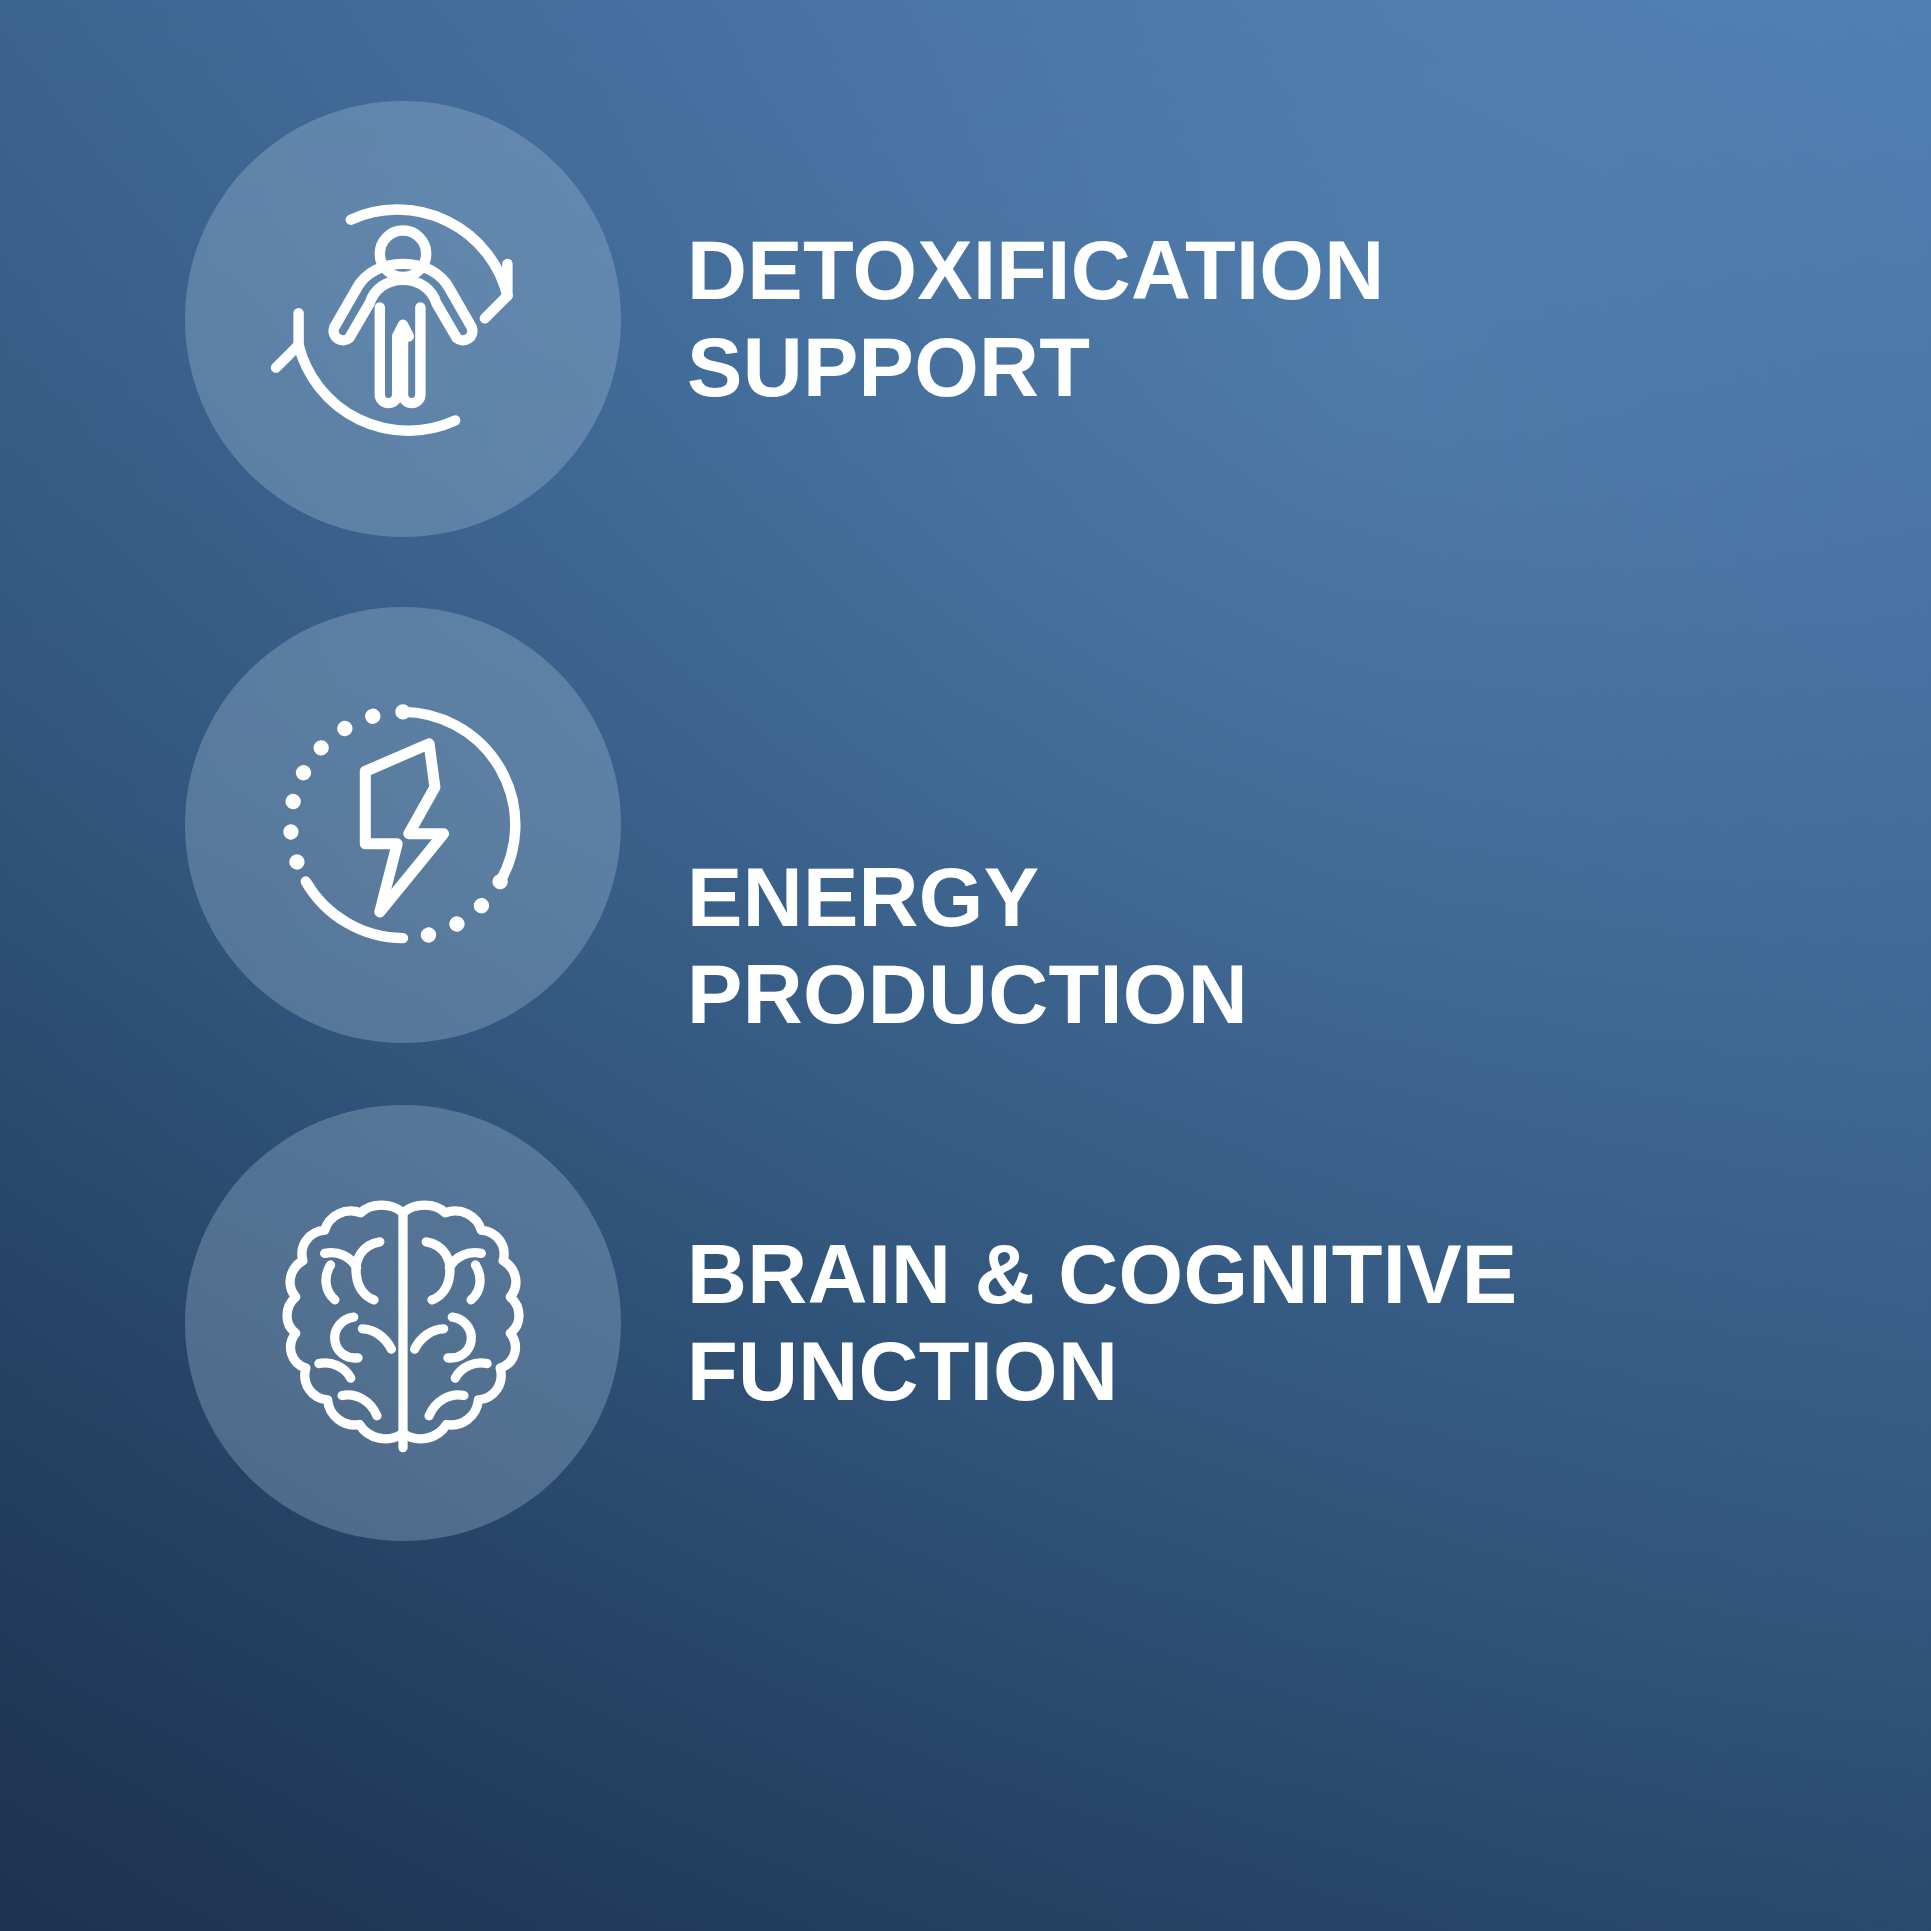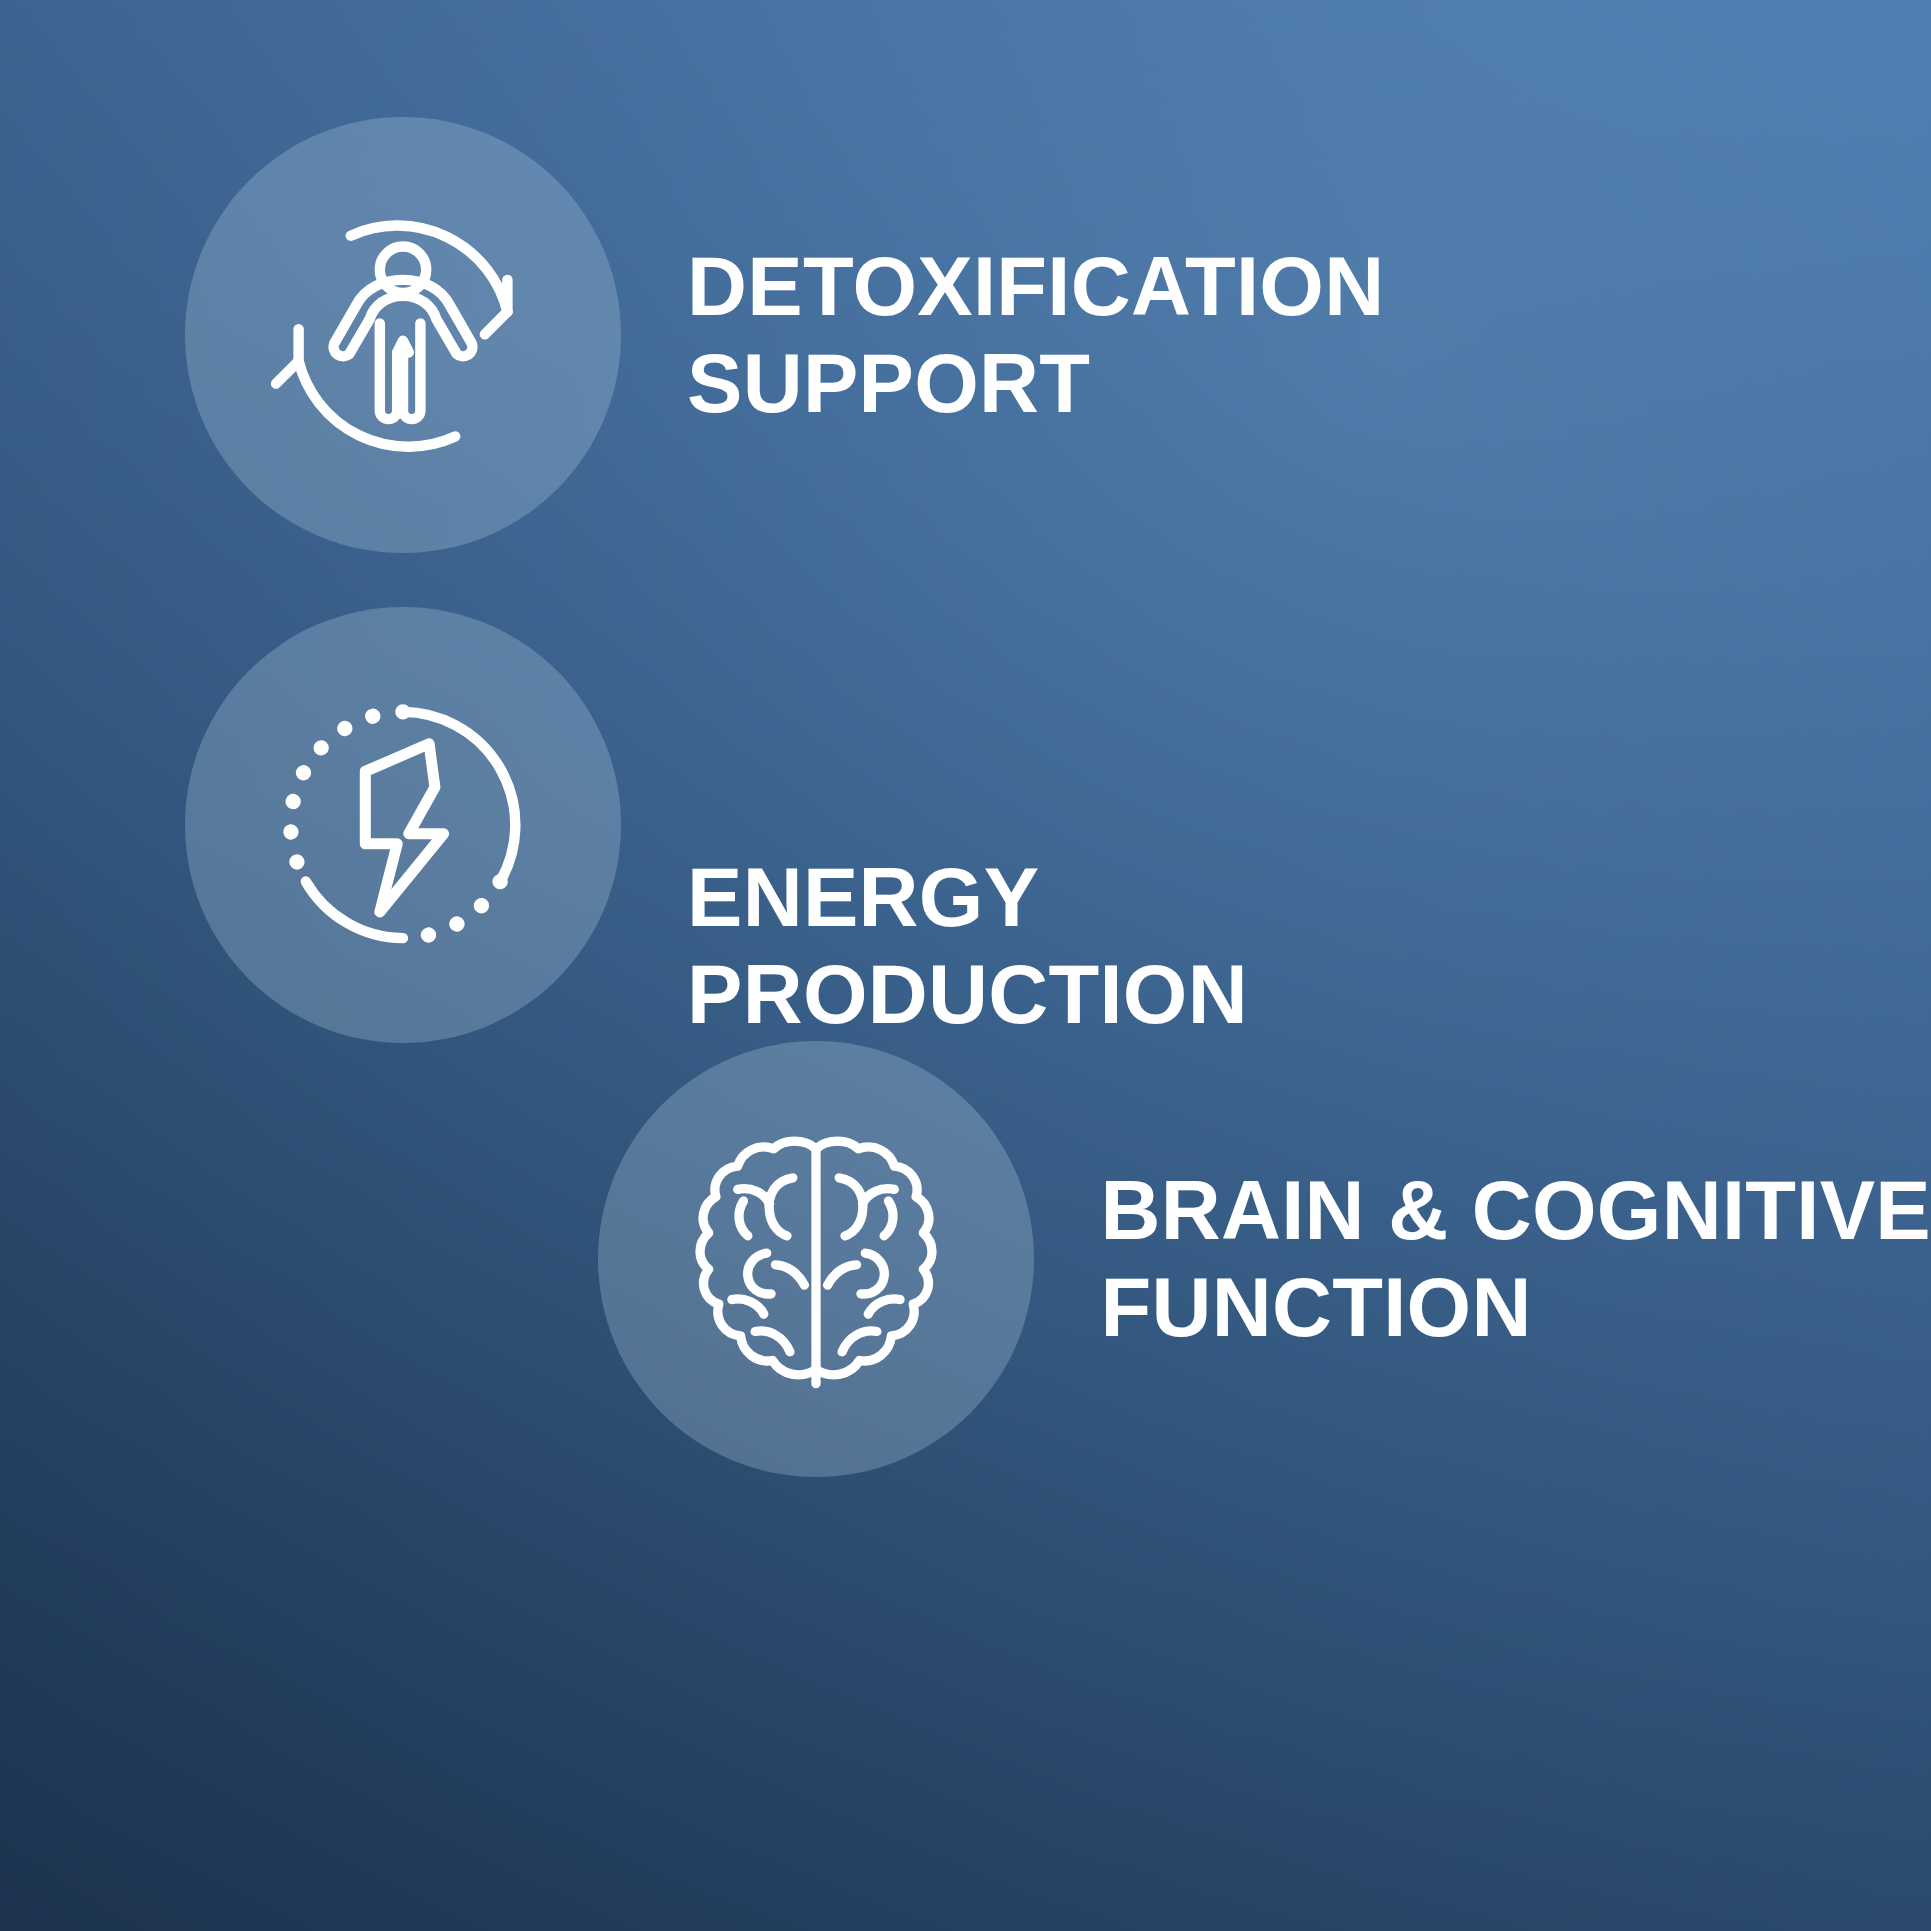--- a/index.html
+++ b/index.html
@@ -48,23 +48,23 @@
     justify-content: flex-start;
   }
 
   .benefit-row {
     position: absolute;
     left: 0;
     display: flex;
     align-items: center;
     width: 100%;
   }
-  .benefit-row.r0 { top: 113px;  height: 444px; }
+  .benefit-row.r0 { top: 97px;  height: 444px; }
   .benefit-row.r1 { top: 599px;  height: 444px; align-items: flex-end; }
-  .benefit-row.r2 { top: 1037px; height: 444px; justify-content: flex-end; }
+  .benefit-row.r2 { top: 1101px; height: 444px; }
 
   .icon-badge {
     position: relative;
     width: 436px;
     height: 436px;
     flex: 0 0 436px;
     margin-left: 185px;
     border-radius: 50%;
     background: rgba(176,201,224,0.30);
     display: flex;

